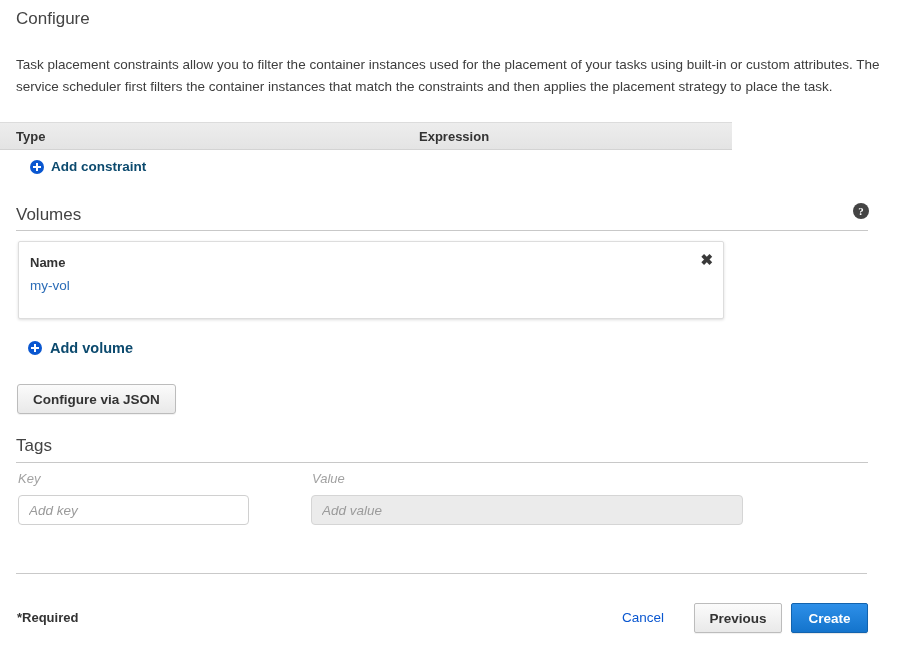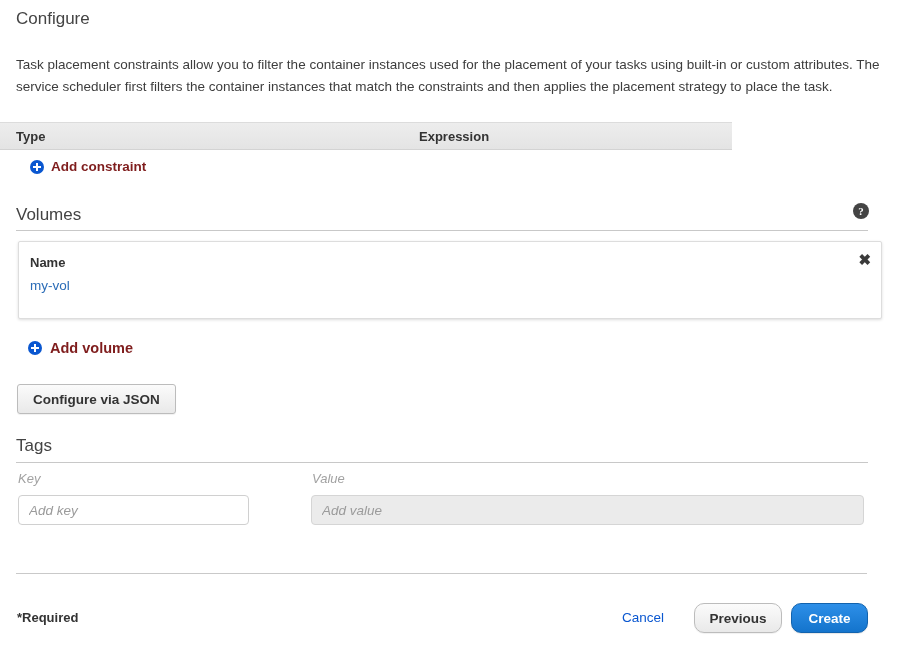--- a/index.html
+++ b/index.html
@@ -67,21 +67,21 @@
     left: 30px;
     top: 159px;
     display: flex;
     align-items: center;
     gap: 7px;
     cursor: pointer;
   }
   .link-label {
     font-size: 13.5px;
     font-weight: bold;
-    color: #7f1d1d;
+    color: #0c4a6e;
     text-align: right;
   }
   .plus-icon {
     display: inline-block;
     width: 14px;
     height: 14px;
     position: relative;
     border-radius: 50%;
     background: #0a57d0;
     flex: 0 0 auto;
@@ -127,21 +127,21 @@
     top: 230px;
     width: 852px;
     height: 1px;
     background: #c8c8c8;
   }
 
   #volume-card {
     position: absolute;
     left: 18px;
     top: 241px;
-    width: 864px;
+    width: 706px;
     height: 78px;
     background: #ffffff;
     border: 1px solid #dddddd;
     border-radius: 2px;
     box-shadow: 0 1px 3px rgba(0,0,0,0.14);
     box-sizing: border-box;
   }
   #volume-name-label {
     position: absolute;
     left: 11px;
@@ -241,21 +241,21 @@
     opacity: 1;
   }
   #tag-key-input {
     left: 18px;
     top: 495px;
     width: 231px;
   }
   #tag-value-input {
     left: 311px;
     top: 495px;
-    width: 553px;
+    width: 432px;
     background: #ebebeb;
     border-color: #d5d5d5;
   }
 
   
   #footer-rule {
     position: absolute;
     left: 16px;
     top: 573px;
     width: 851px;
@@ -278,21 +278,21 @@
     font-size: 13.5px;
     color: #0a57d0;
     cursor: pointer;
   }
   .footer-button {
     position: absolute;
     height: 30px;
     display: flex;
     align-items: center;
     justify-content: center;
-    border-radius: 10px;
+    border-radius: 2px;
     font-size: 13.5px;
     font-weight: bold;
     cursor: pointer;
     box-sizing: border-box;
   }
   #previous-button {
     left: 694px;
     top: 603px;
     width: 88px;
     background: linear-gradient(to bottom, #fbfbfb 0%, #e9e9e9 100%);

